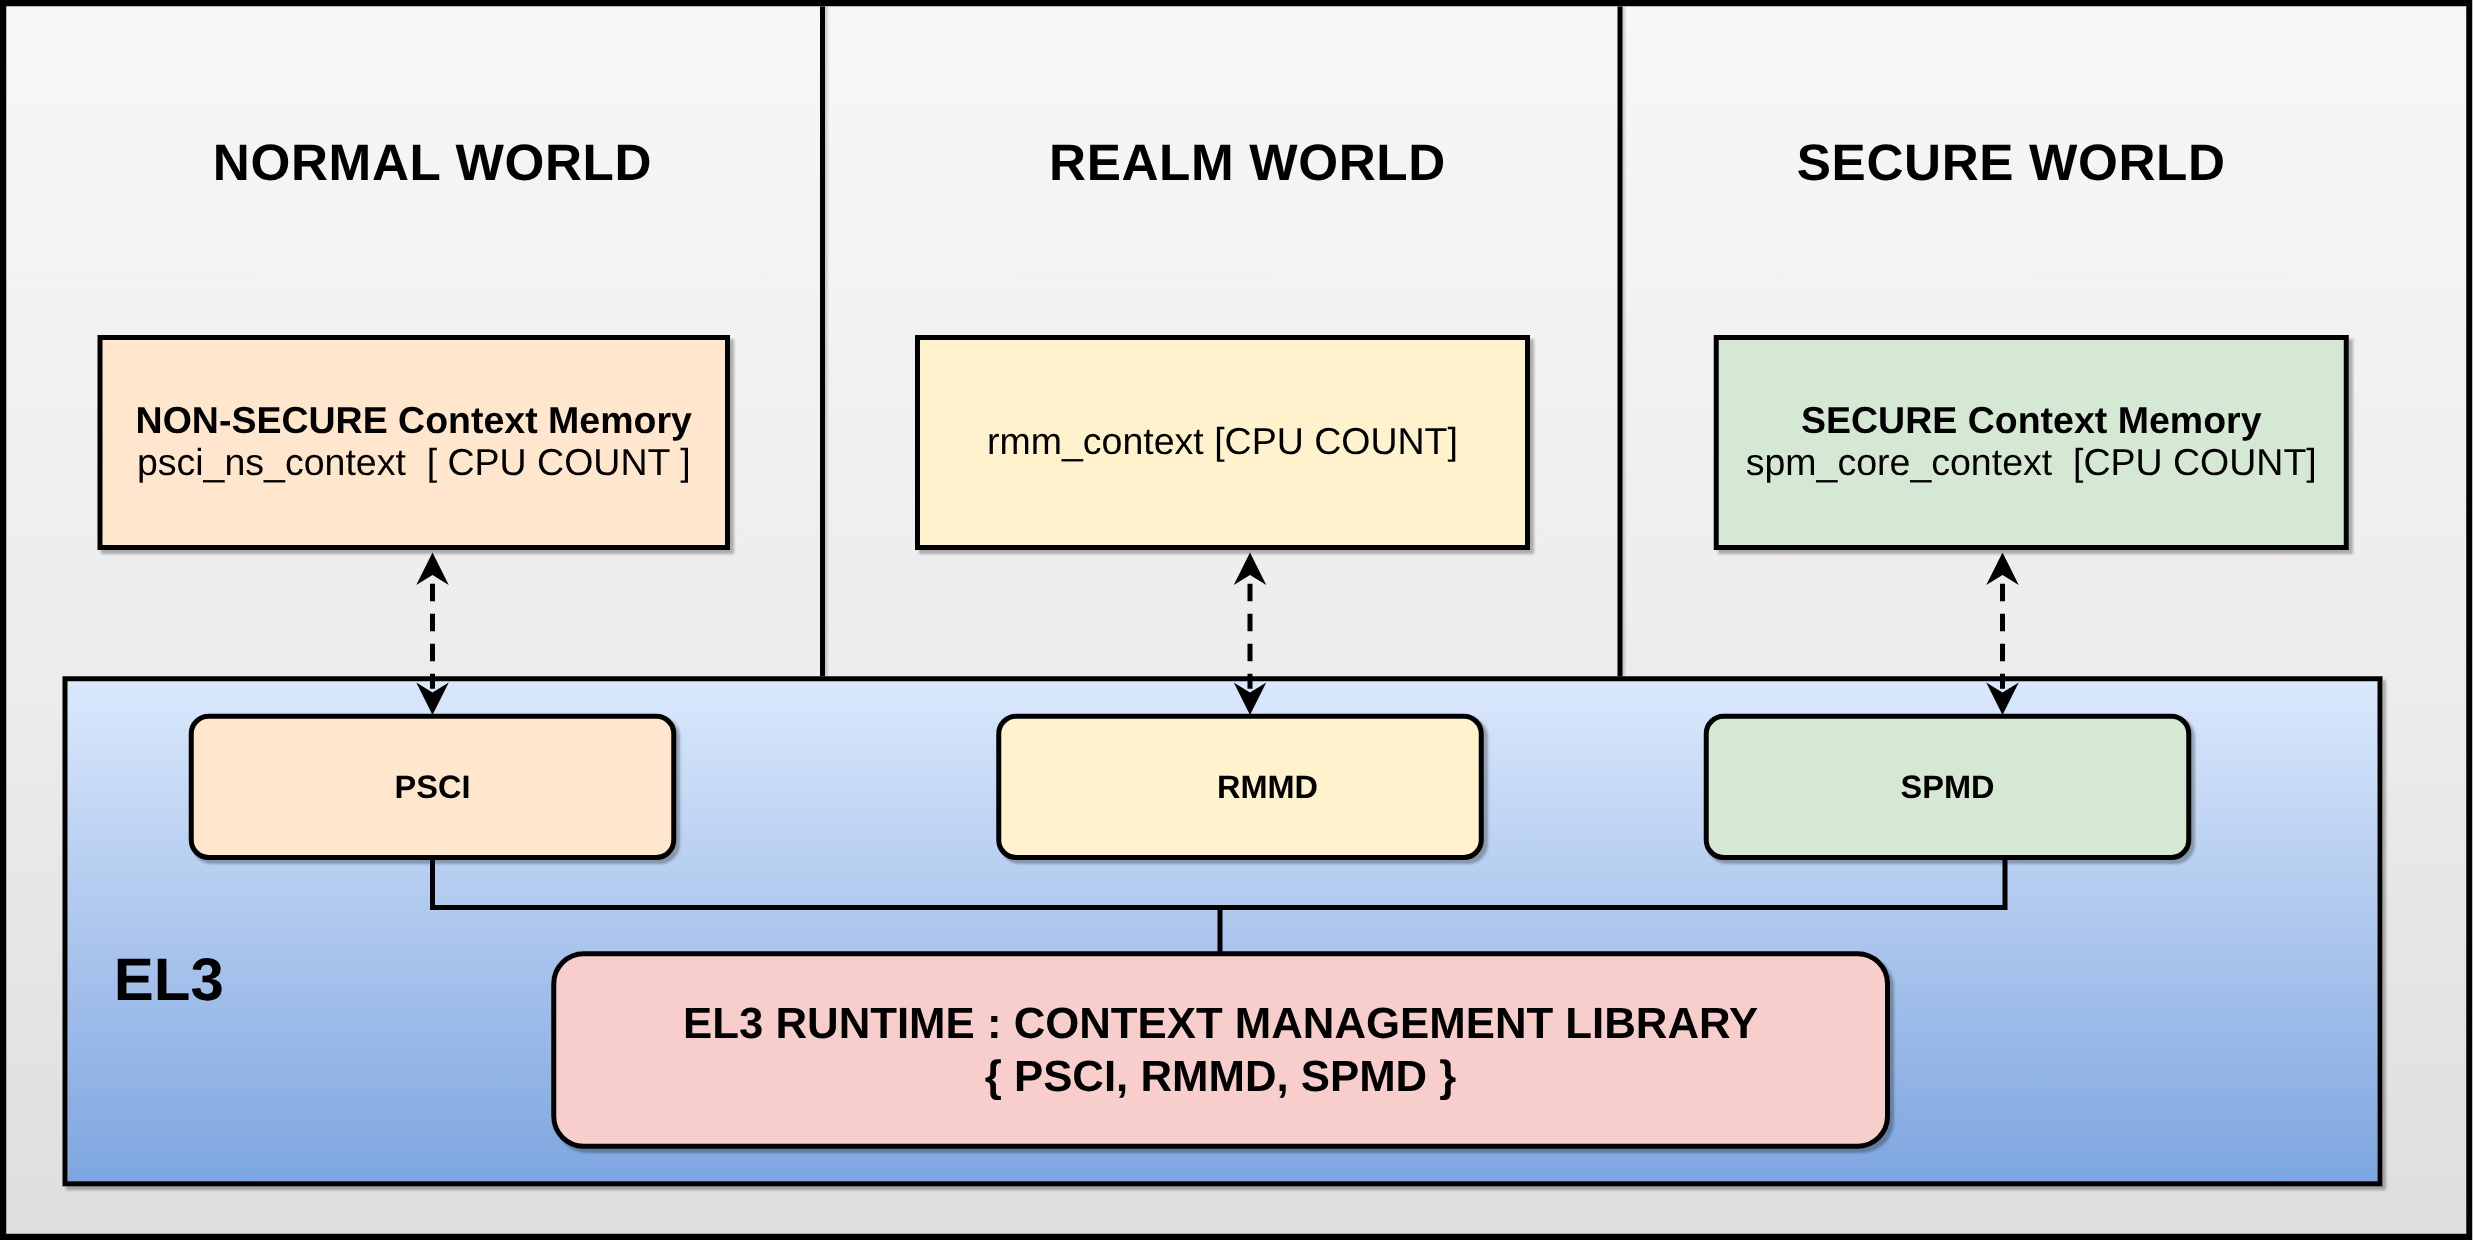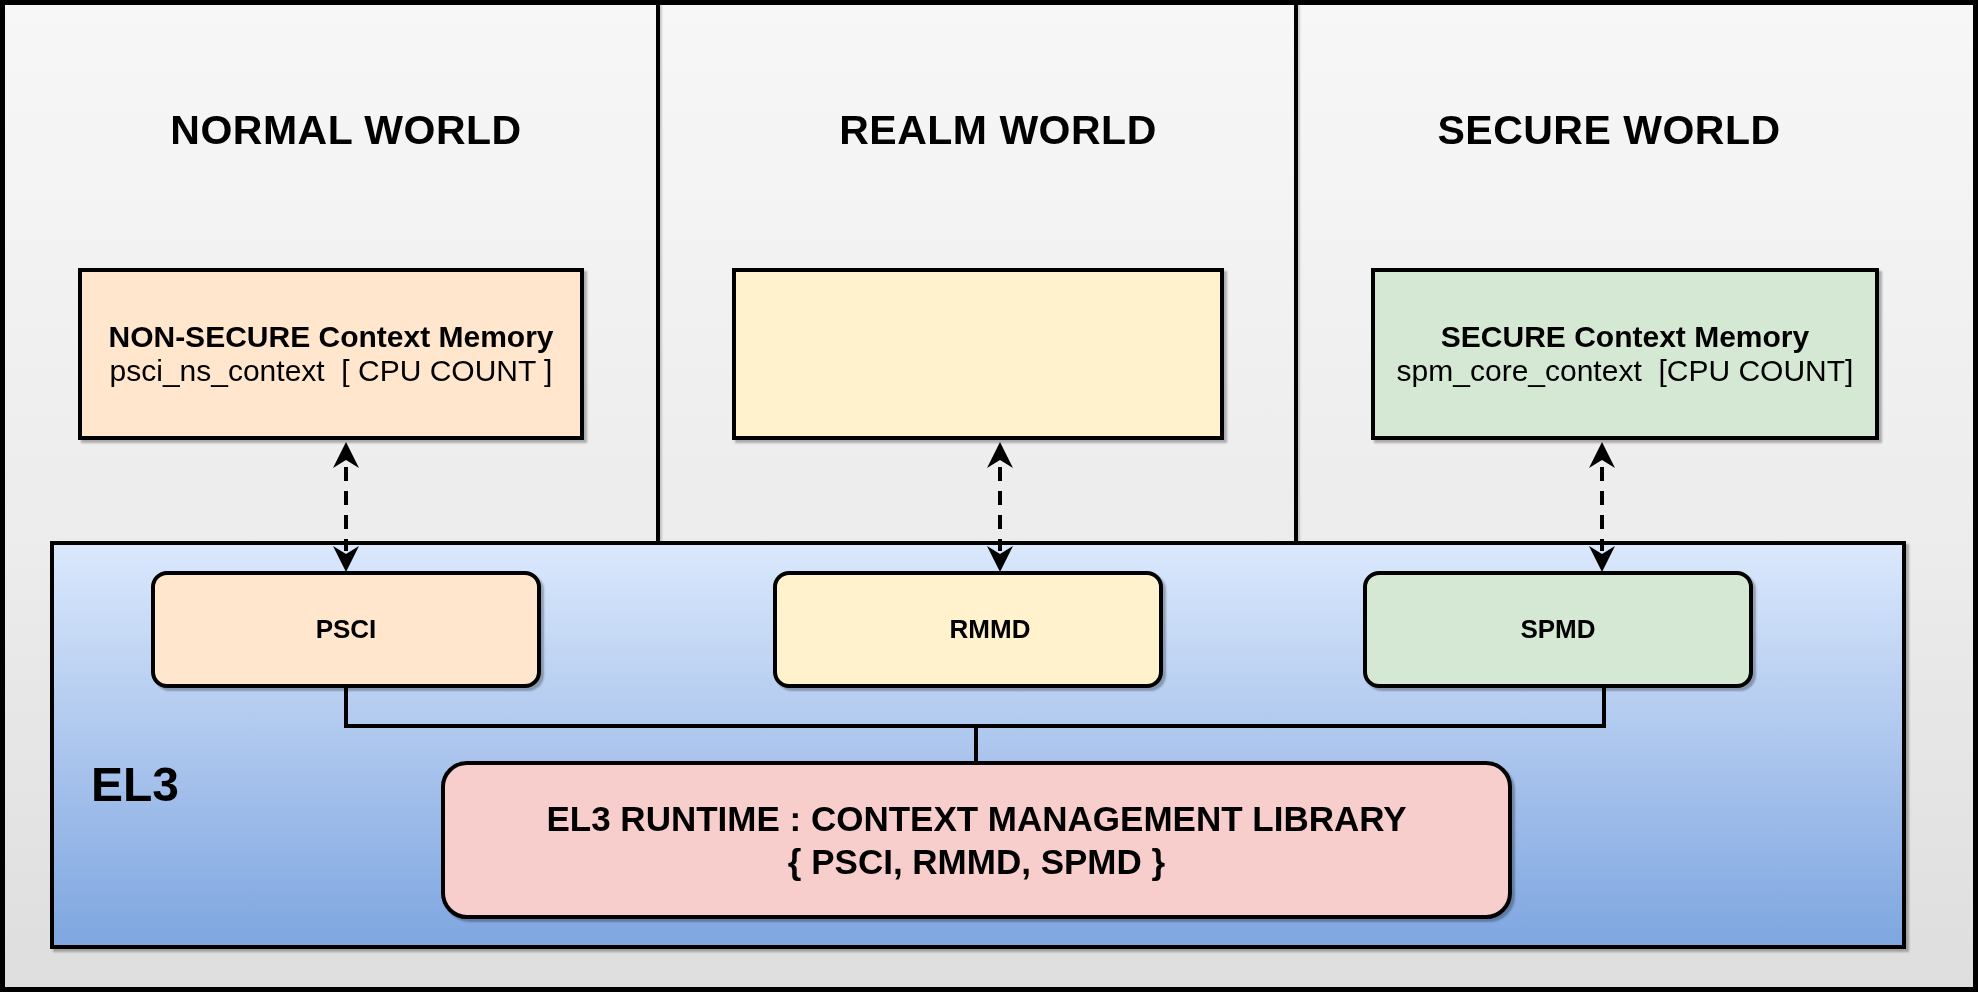--- a/index.html
+++ b/index.html
@@ -87,33 +87,34 @@
 
   <div class="world-title" style="left:41px">NORMAL WORLD</div>
   <div class="world-title" style="left:1304px">SECURE WORLD</div>
   <div class="world-title" style="left:693px">REALM WORLD</div>
 
   <div class="mem-box" style="left: 73px; width: 506px; background: rgb(255, 230, 204);">
     <span class="mem-title">NON-SECURE Context Memory</span>
     <span class="mem-code">psci_ns_context  [ CPU COUNT ]</span>
   </div>
   <div class="mem-box" style="left: 727px; width: 492px; background: rgb(255, 242, 204);">
+    <span class="mem-code">rmm_context [CPU COUNT]</span>
   </div>
   <div class="mem-box" style="left: 1366px; width: 508px; background: rgb(213, 232, 212);">
     <span class="mem-title">SECURE Context Memory</span>
     <span class="mem-code">spm_core_context  [CPU COUNT]</span>
   </div>
 
   <div class="el3-box"></div>
   <div class="el3-label">EL3</div>
 
   <div class="module-box" style="left: 146px; background: rgb(255, 230, 204);">
     <span>PSCI</span>
   </div>
-  <div class="module-box" style="left: 768px; background: rgb(255, 242, 204); padding-left: 44px;">
+  <div class="module-box" style="left: 792px; background: rgb(255, 242, 204); padding-left: 44px;">
     <span>RMMD</span>
   </div>
   <div class="module-box" style="left: 1358px; background: rgb(213, 232, 212);">
     <span>SPMD</span>
   </div>
 
   <div class="runtime-box" style="background: rgb(248, 206, 204);">
     <span>EL3 RUNTIME : CONTEXT MANAGEMENT LIBRARY</span>
     <span>{ PSCI, RMMD, SPMD }</span>
   </div>

